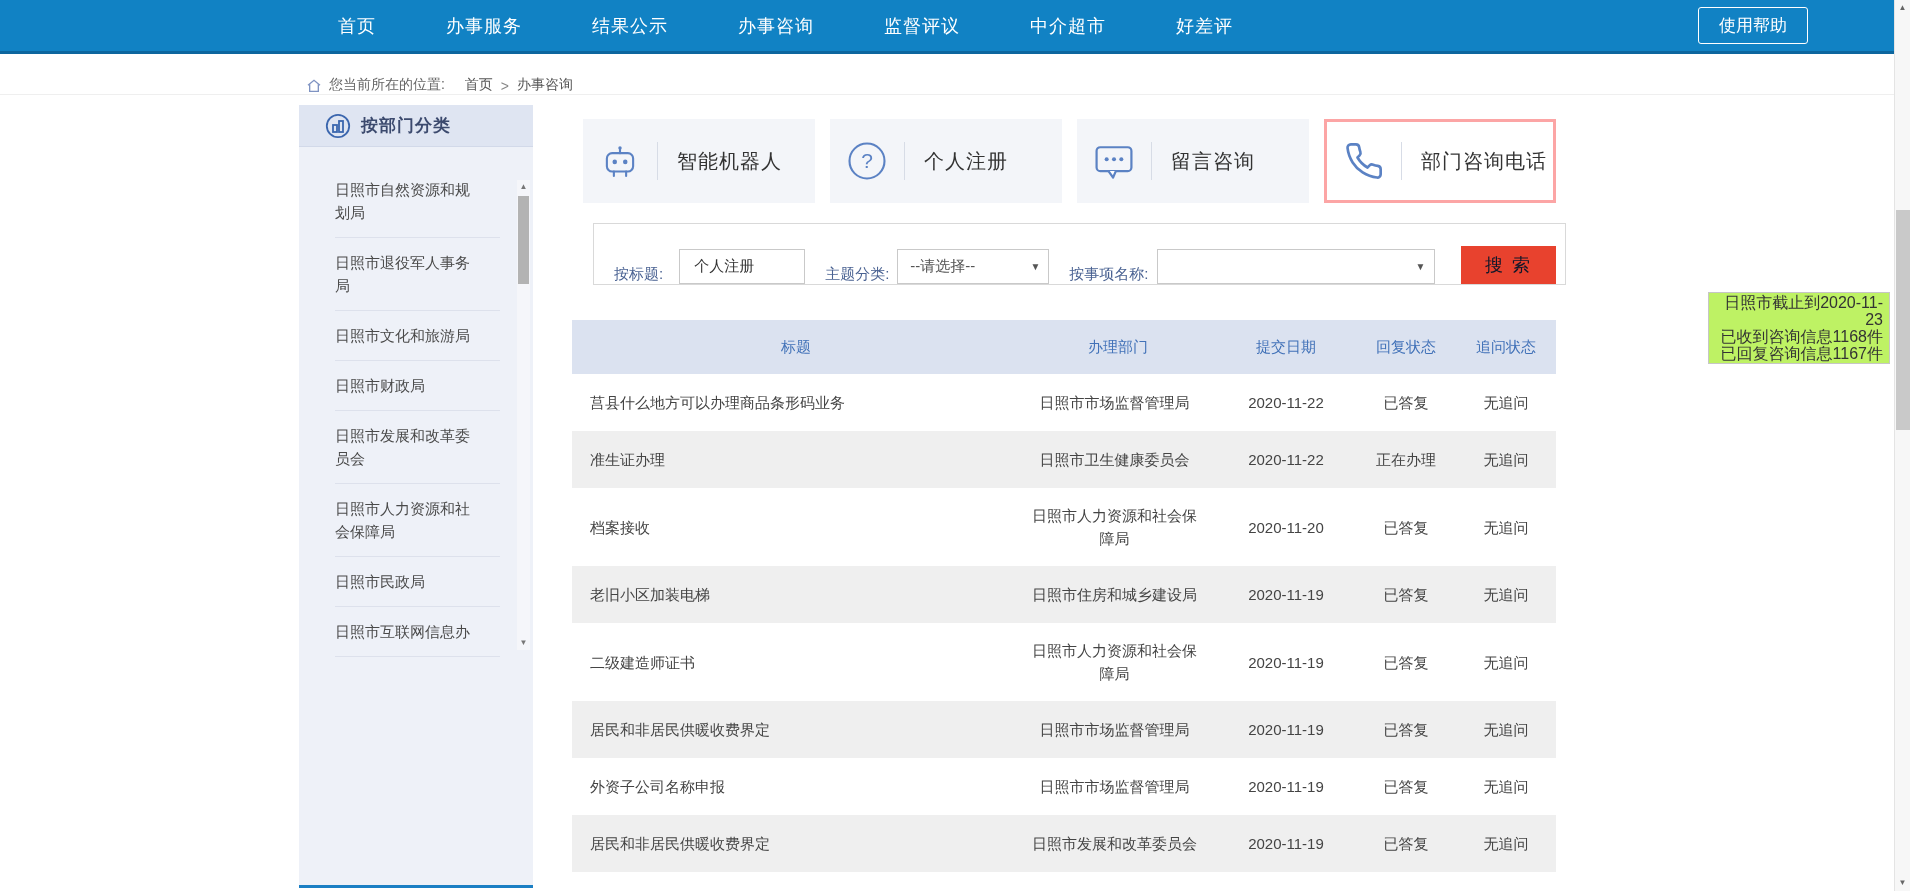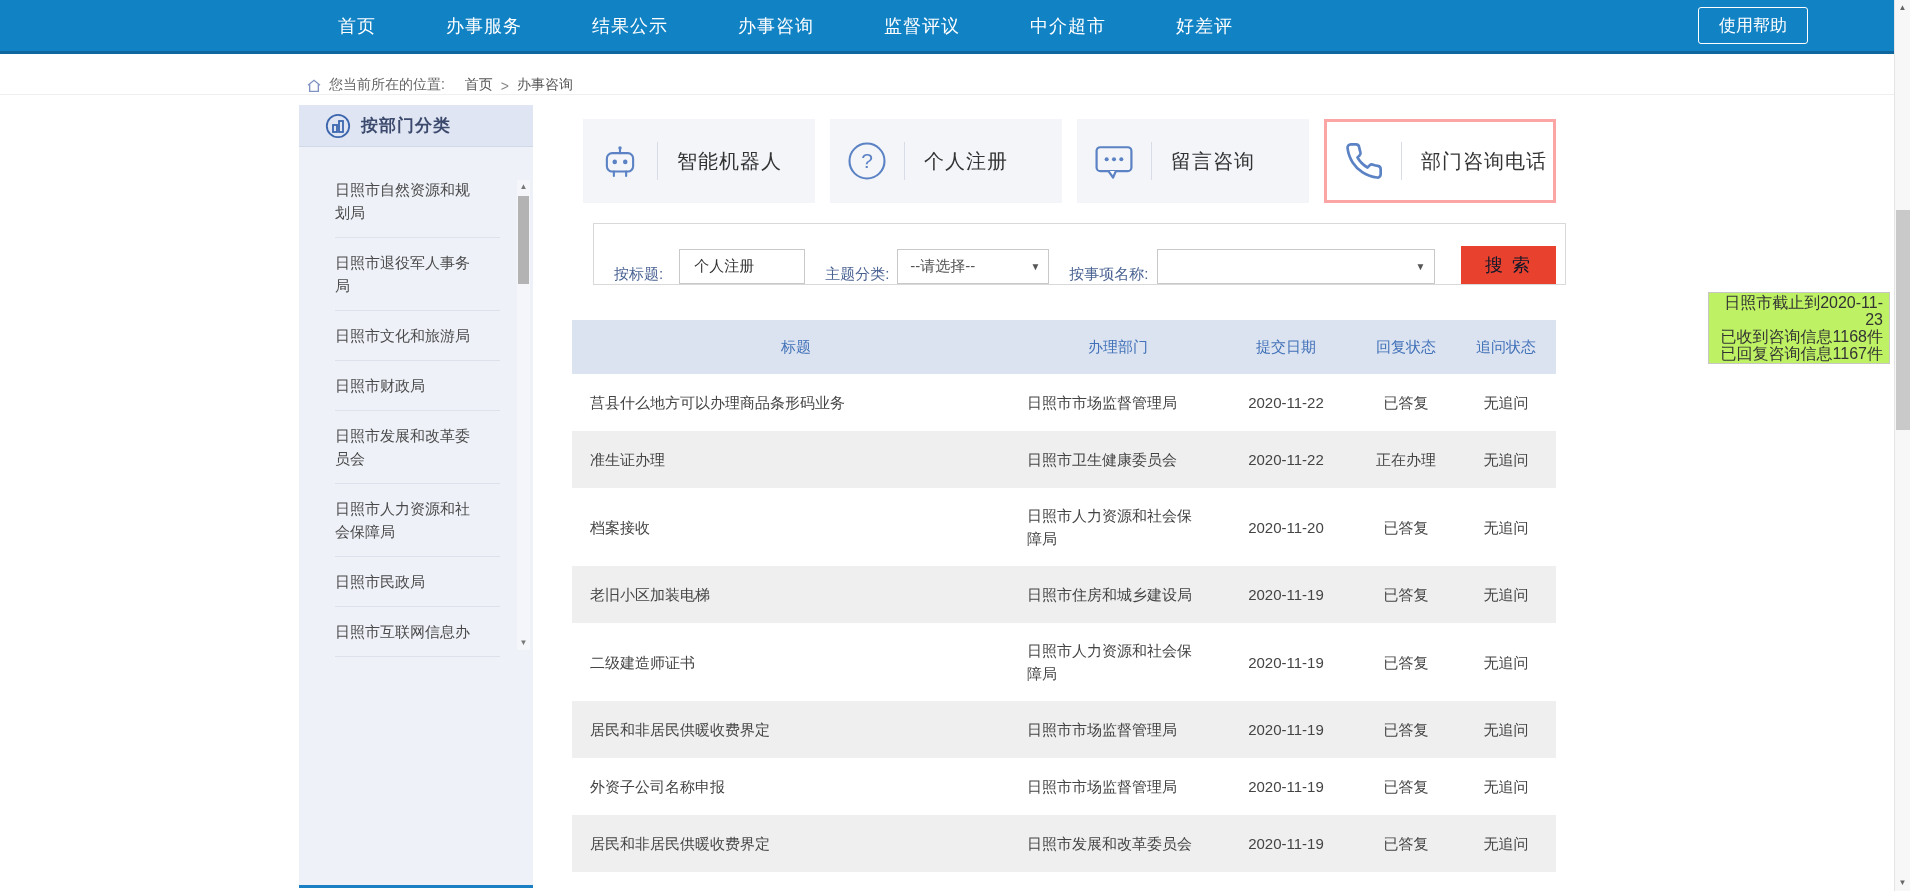--- a/index.html
+++ b/index.html
@@ -76,21 +76,21 @@
   .thead .th { color:#4272b8; font-size:15px; text-align:center; }
   .col-title { width:448px; }
   .col-dept  { width:196px; }
   .col-date  { width:140px; }
   .col-reply { width:100px; }
   .col-follow{ width:100px; }
   .trow { display:flex; align-items:center; min-height:57px; font-size:15px; color:#444; }
   .trow.alt { background:#efefef; }
   .trow .td { padding:16px 0; line-height:23px; }
   .td.col-title { text-align:left; padding-left:18px; width:448px; cursor:pointer; }
-  .td.col-dept { text-align:left; padding-left:7px; padding-right:14px; width:196px; }
+  .td.col-dept { text-align:center; padding-left:7px; padding-right:14px; width:196px; }
   .td.col-date, .td.col-reply, .td.col-follow { text-align:center; }
 
   
   .vscroll { position:absolute; right:0; top:0; width:16px; height:891px;
     background:#f7f7f7; border-left:1px solid #e4e4e4; }
   .vscroll .arr { position:absolute; left:0; width:15px; height:16px; text-align:center;
     font-size:8px; color:#666; line-height:16px; cursor:pointer; }
   .vscroll .arr.up { top:0; }
   .vscroll .arr.down { bottom:0; }
   .vscroll .thumb { position:absolute; left:1px; width:14px; top:210px; height:220px; background:#c9c9c9; cursor:pointer; }

